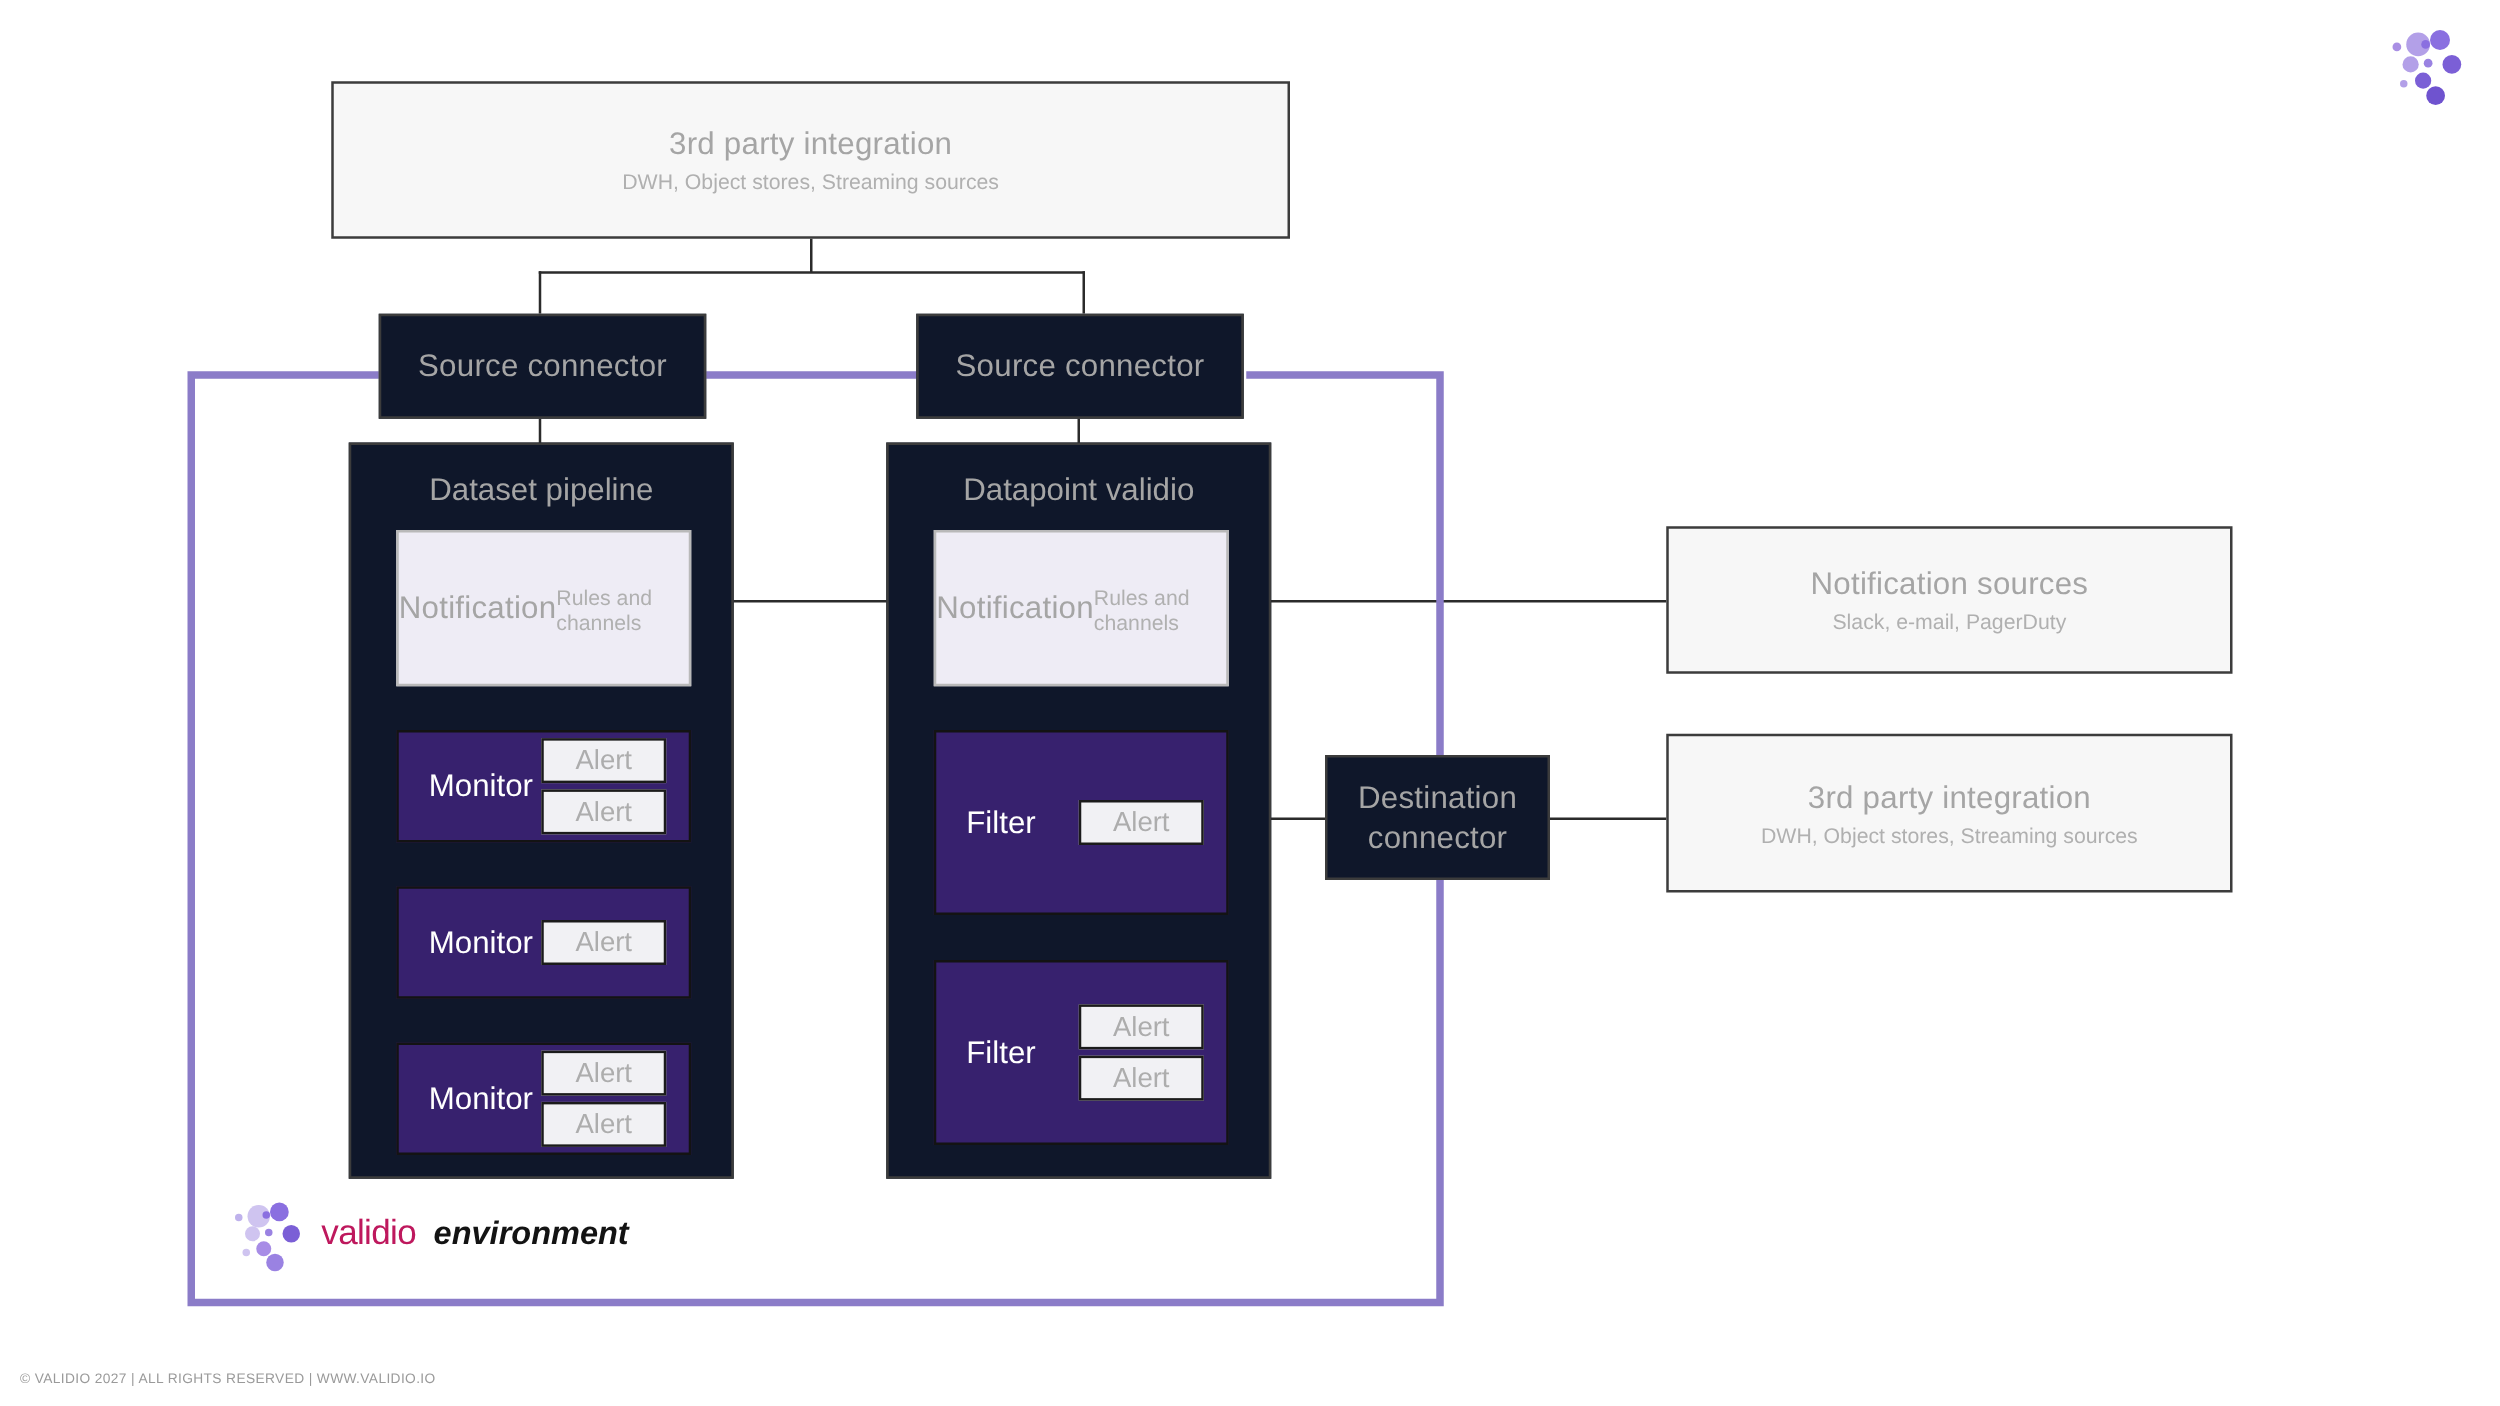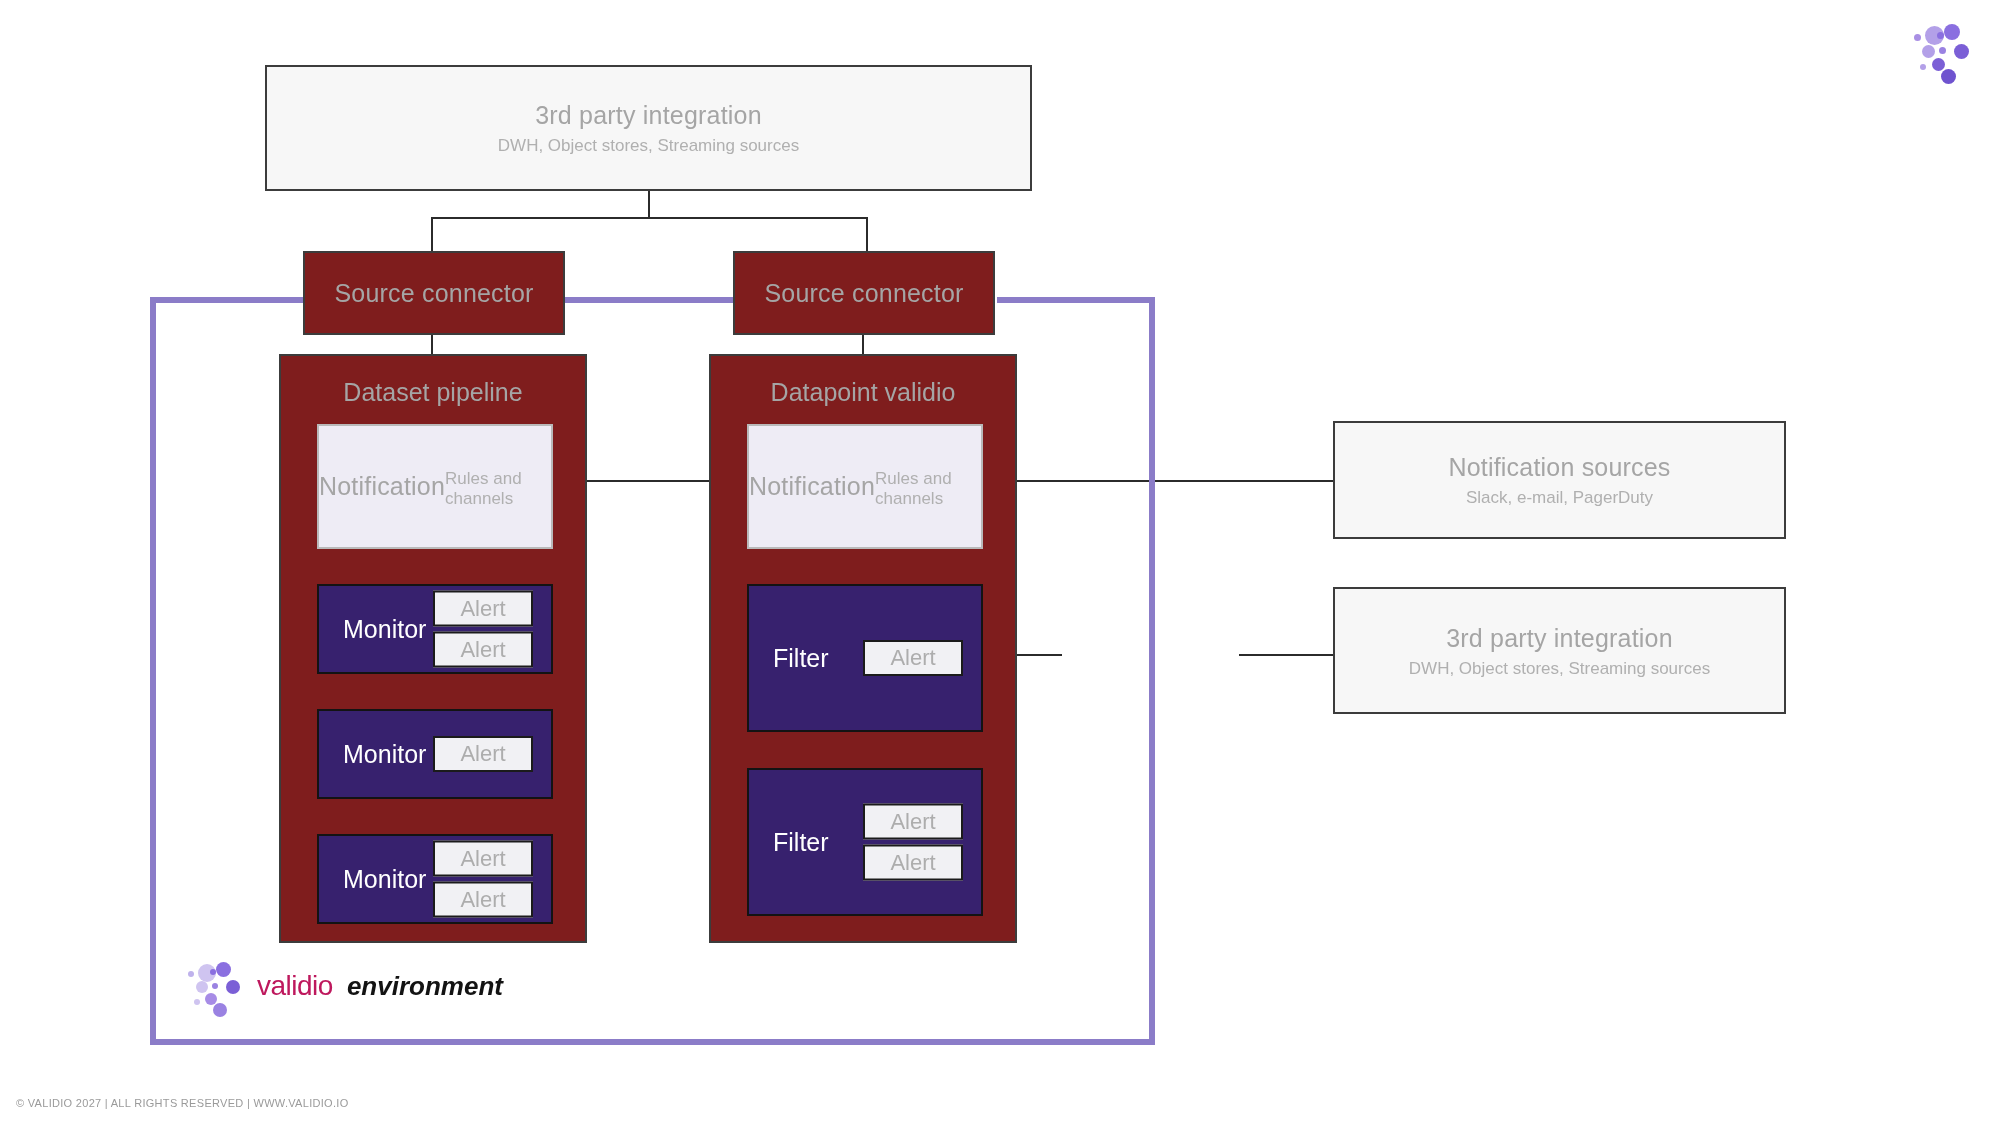--- a/index.html
+++ b/index.html
@@ -14,28 +14,28 @@
   
   .box {
     position: absolute;
     border: 2px solid #3c3c3c;
     display: flex; flex-direction: column;
     align-items: center; justify-content: center;
     text-align: center;
     line-height: 1.28;
   }
   .box-light   { background: #f7f7f7; }
-  .box-lilac   { background: #7f1d1d; }
+  .box-lilac   { background: #0f172a; }
   .title  { color: #a5a5a5; font-size: 25px; font-weight: 400; letter-spacing: .2px; }
   .subtitle { color: #b0b0b0; font-size: 17px; font-weight: 400; margin-top: 4px; }
 
   
   .pipeline {
     position: absolute;
-    background: #7f1d1d;
+    background: #0f172a;
     border: 2px solid #3c3c3c;
   }
   .pipeline-title {
     position: absolute; left: 0; right: 0; top: 22px;
     text-align: center; color: #a5a5a5; font-size: 25px;
   }
 
   
   .notif {
     position: absolute;
@@ -207,20 +207,24 @@
 
     <div class="card" style="left:36px; top:412px; width:236px; height:148px;">
       <div class="card-label">Filter</div>
       <div class="alerts">
         <div class="alert">Alert</div>
         <div class="alert">Alert</div>
       </div>
     </div>
   </div>
 
+  <div class="box box-lilac" style="left:1060px; top:604px; width:180px; height:100px;">
+    <div class="title">Destination</div>
+    <div class="title">connector</div>
+  </div>
 
   <div class="box box-light" style="left:1333px; top:421px; width:453px; height:118px;">
     <div class="title">Notification sources</div>
     <div class="subtitle">Slack, e-mail, PagerDuty</div>
   </div>
 
   <div class="box box-light" style="left:1333px; top:587px; width:453px; height:127px;">
     <div class="title">3rd party integration</div>
     <div class="subtitle">DWH, Object stores, Streaming sources</div>
   </div>

